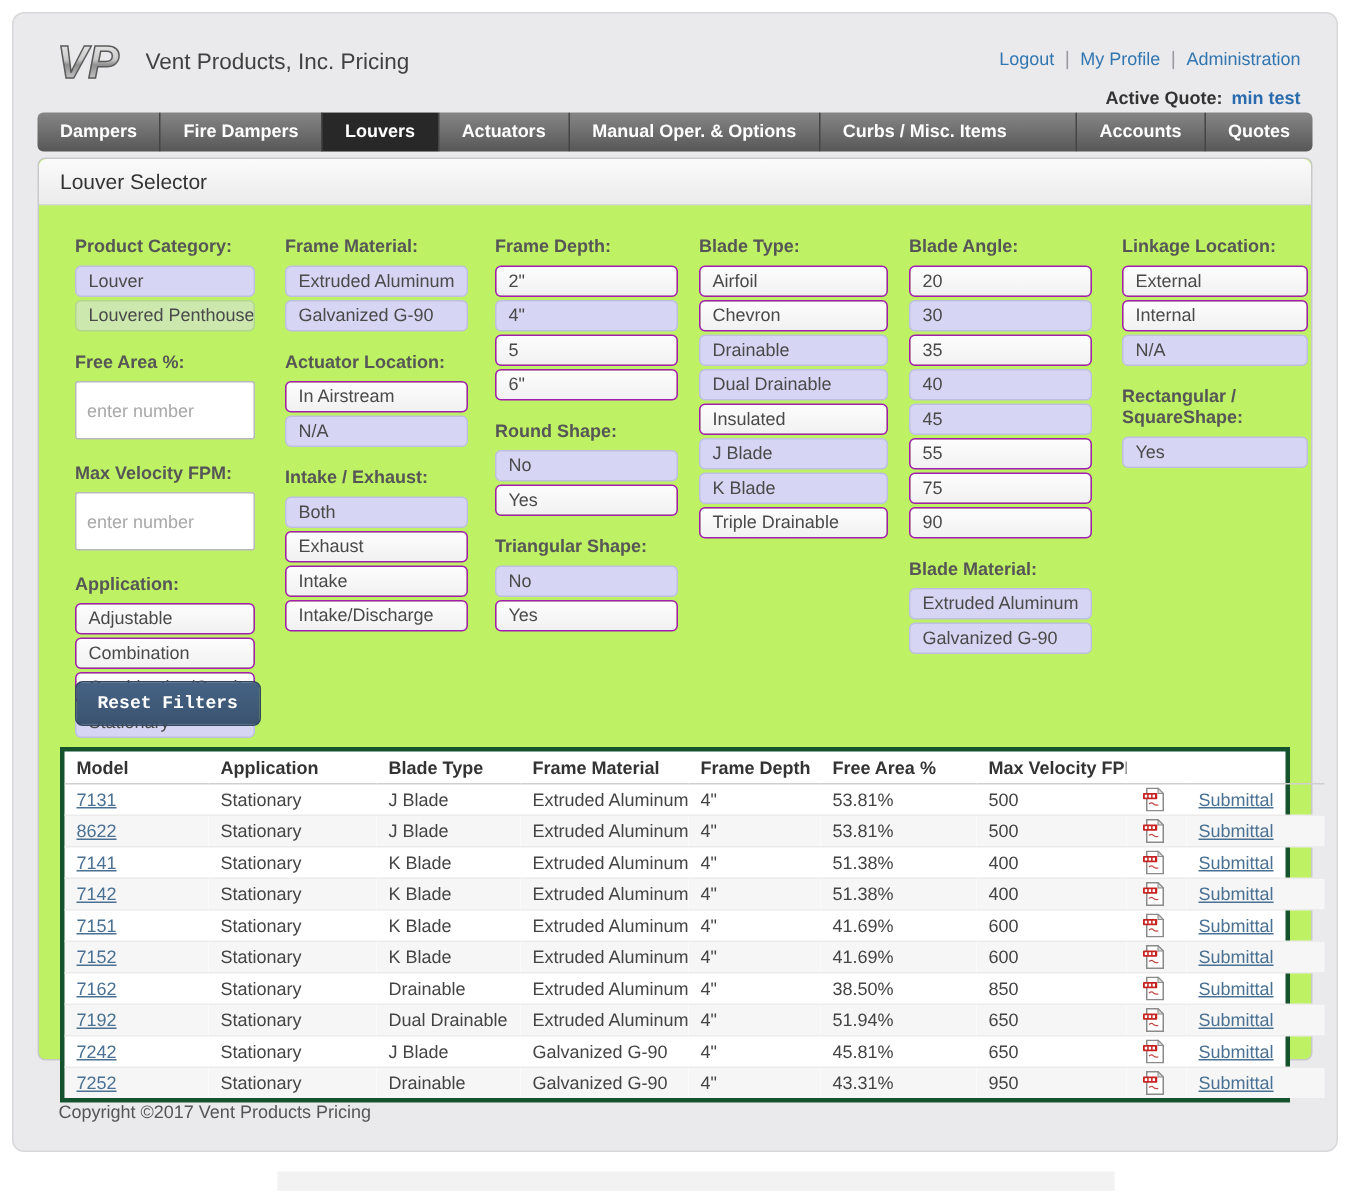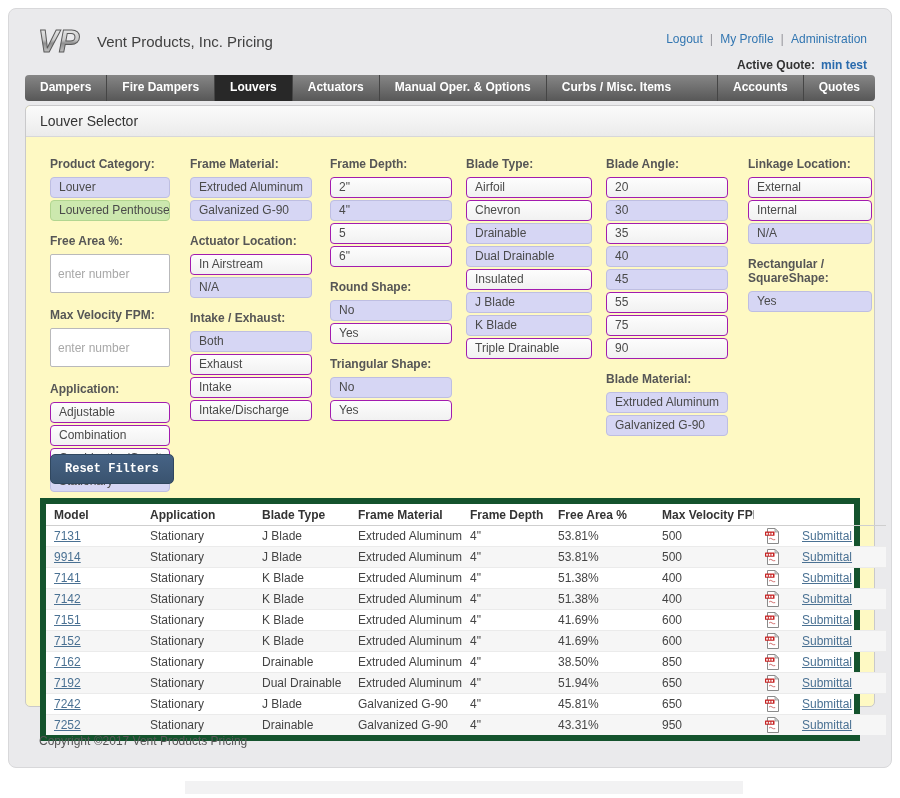--- a/index.html
+++ b/index.html
@@ -35,21 +35,21 @@
     padding: 0 15px; line-height: 25px; color: #fff; font-weight: bold;
     font-size: 12px; white-space: nowrap; cursor: pointer;
     border-left: 1px solid #454545;
   }
   .nav-tab:first-child { border-left: none; }
   .nav-tab.active { background: #282828; }
   .nav-spacer { flex: 1; }
   
   .panel {
     position: absolute; left: 16px; top: 96px; right: 16px; height: 602px;
-    background: #fef9c3;
+    background: #bef264;
     border: 1px solid #c9c9cb;
     border-radius: 5px;
   }
   .panel-header {
     height: 31px; line-height: 30px; padding-left: 14px;
     background: linear-gradient(#fbfbfb, #ebebeb);
     border-bottom: 1px solid #d7d7d9;
     border-radius: 5px 5px 0 0;
     font-size: 14px; color: #333;
   }
@@ -89,21 +89,21 @@
     position: absolute; left: 24px; top: 348px;
     background: linear-gradient(#466385, #3a536f);
     border: 1px solid #30475f; border-radius: 5px;
     color: #fff; font-weight: bold; font-size: 12px;
     padding: 7px 14px; cursor: pointer;
     font-family: Liberation Mono, monospace;
   }
   
   .results {
     position: absolute; left: 14px; right: 14px; top: 392px;
-    background: #fff; border: 6px solid #14532d;
+    background: #fff; border: 3px solid #14532d;
   }
   table { width: 100%; border-collapse: collapse; table-layout: fixed; }
   th {
     text-align: left; font-weight: bold; font-size: 12px; color: #333;
     padding: 4px 4px 3px 8px; border-bottom: 1px solid #cfcfcf;
     white-space: nowrap; overflow: hidden;
   }
   td {
     font-size: 12px; color: #444; padding: 2px 4px 2px 8px;
     line-height: 14px; border-bottom: 1px solid #ebebeb;
@@ -301,21 +301,21 @@
     <path d="M10 0.5 l3.5 3.5 h-3.5 z" fill="#dcdcdc" stroke="#8a8a8a" stroke-width="0.7"></path>
     <rect x="0" y="3.6" width="9.5" height="4.2" rx="0.6" fill="#c52222"></rect>
     <rect x="1.2" y="4.8" width="1.6" height="1.9" fill="#ffffff"></rect>
     <rect x="3.8" y="4.8" width="1.6" height="1.9" fill="#ffffff"></rect>
     <rect x="6.4" y="4.8" width="1.6" height="1.9" fill="#ffffff"></rect>
     <path d="M4 11 q2 -1.5 3 0 q1.5 1.2 3.2 0.6" fill="none" stroke="#c54b4b" stroke-width="0.8"></path>
   </svg></td>
               <td><a>Submittal</a></td>
             </tr>
             <tr class="even">
-              <td><a>9914</a></td>
+              <td><a>8622</a></td>
               <td>Stationary</td>
               <td>J Blade</td>
               <td>Extruded Aluminum</td>
               <td>4"</td>
               <td>53.81%</td>
               <td>500</td>
               <td class="pdf-cell"><svg class="pdf-icon" width="14" height="16" viewBox="0 0 14 16">
     <path d="M2.5 0.5 h7.5 l3.5 3.5 v11.5 h-11 z" fill="#ffffff" stroke="#8a8a8a"></path>
     <path d="M10 0.5 l3.5 3.5 h-3.5 z" fill="#dcdcdc" stroke="#8a8a8a" stroke-width="0.7"></path>
     <rect x="0" y="3.6" width="9.5" height="4.2" rx="0.6" fill="#c52222"></rect>

